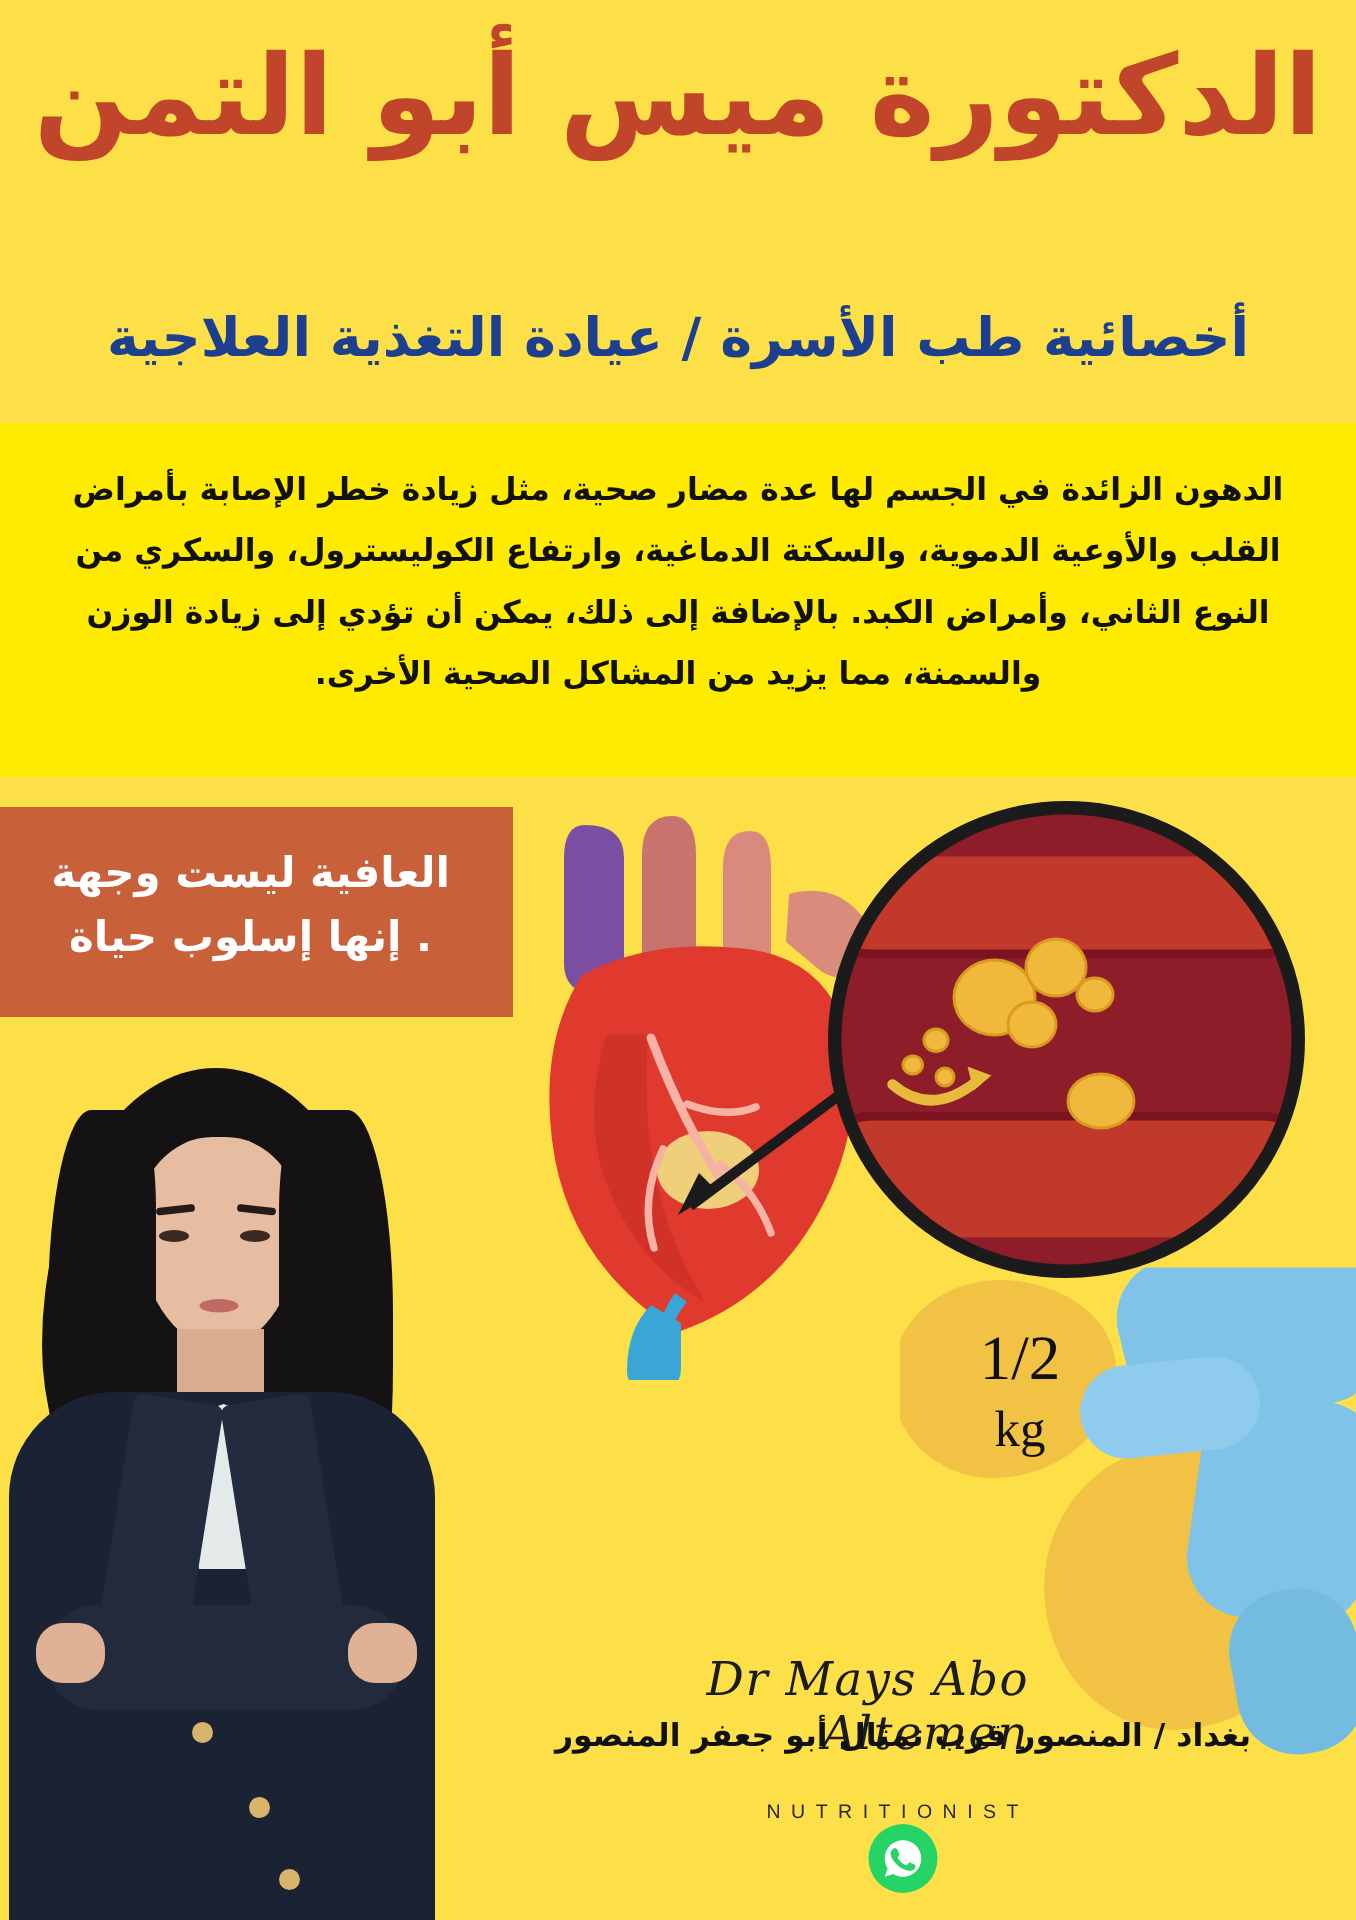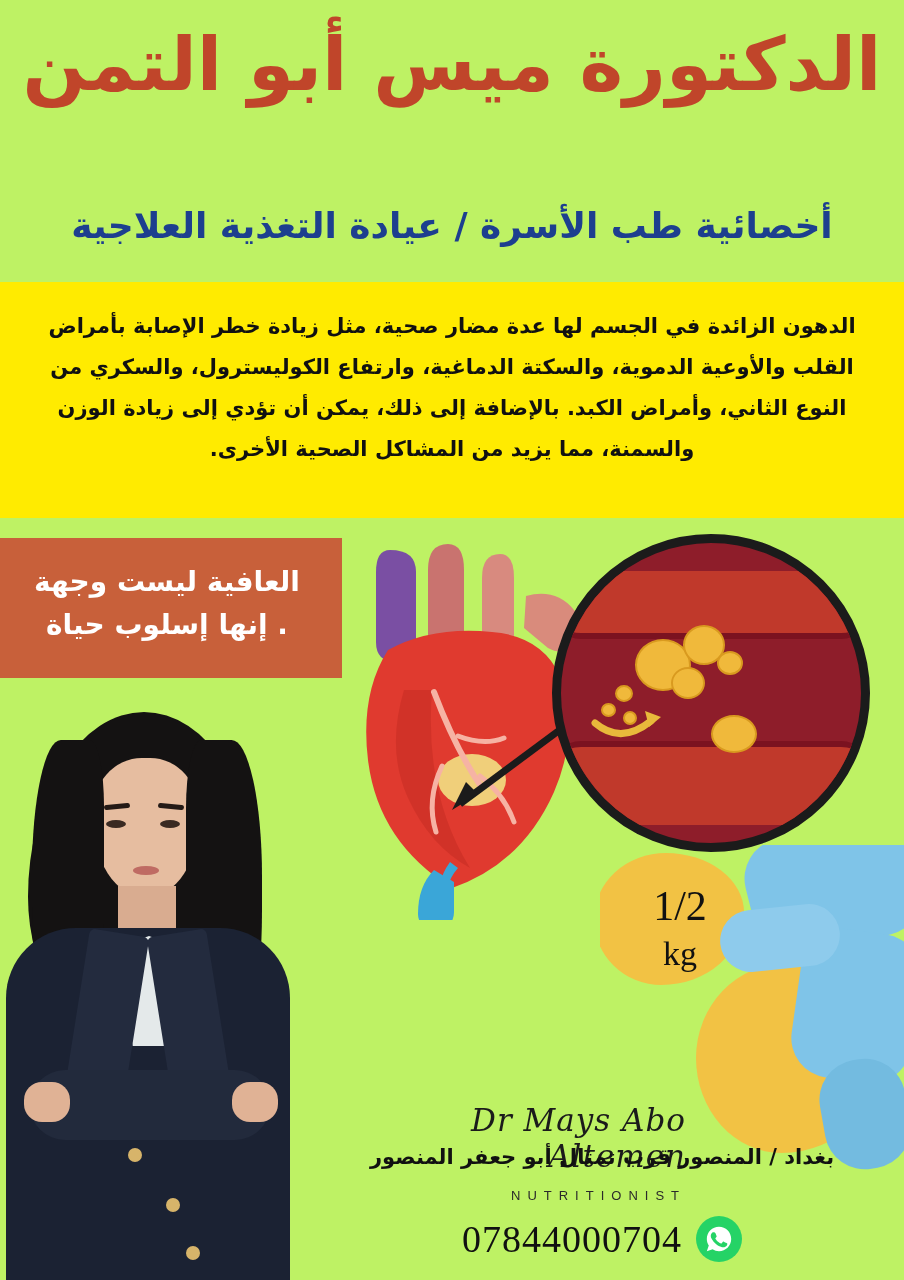--- a/index.html
+++ b/index.html
@@ -12,21 +12,21 @@
     background: #ffffff;
     font-family: "DejaVu Sans", "Liberation Sans", sans-serif;
     overflow: hidden;
     position: relative;
   }
 
   .poster {
     position: relative;
     width: 904px;
     height: 1280px;
-    background: #bef264;
+    background: #fde047;
     overflow: hidden;
   }
 
   
   .brand-title {
     position: absolute;
     top: 22px;
     left: 0;
     width: 904px;
     text-align: center;
@@ -333,21 +333,21 @@
     direction: ltr;
   }
   .signature .sig-name {
     font-family: "DejaVu Serif", serif;
     font-style: italic;
     font-size: 31px;
     color: #1b1b1b;
     letter-spacing: 1px;
   }
   .signature .sig-role {
-    margin-top: 14px;
+    margin-top: 26px;
     font-size: 13px;
     letter-spacing: 7px;
     color: #2a2a2a;
     font-family: "Liberation Sans", sans-serif;
   }
 
   
   .footer-address {
     position: absolute;
     left: 300px;
@@ -488,21 +488,20 @@
   </div>
 
   <div class="signature">
     <div class="sig-name">Dr Mays Abo Altemen</div>
     <div class="sig-role">NUTRITIONIST</div>
   </div>
 
   <div class="footer-address">بغداد / المنصور قرب تمثال أبو جعفر المنصور</div>
 
   <div class="footer-phone-row">
-    <div class="footer-phone">07844000704</div>
     <div class="whatsapp-icon">
       <svg width="30" height="30" viewBox="0 0 32 32" xmlns="http://www.w3.org/2000/svg">
         <path d="M16 3C8.8 3 3 8.8 3 16c0 2.6.8 5 2.1 7L3 29l6.2-2C11.1 28.3 13.5 29 16 29c7.2 0 13-5.8 13-13S23.2 3 16 3z" fill="#ffffff"></path>
         <path d="M11.6 9.4c-.3-.7-.6-.7-.9-.7h-.8c-.3 0-.8.1-1.2.6-.4.5-1.5 1.5-1.5 3.5s1.6 4 1.8 4.3c.2.3 3 4.8 7.4 6.5 3.7 1.4 4.4 1.2 5.2 1.1.8-.1 2.5-1 2.9-2s.4-1.8.3-2c-.1-.2-.4-.3-.8-.5-.4-.2-2.5-1.2-2.9-1.4-.4-.1-.7-.2-.9.2-.3.4-1 1.4-1.3 1.6-.2.3-.5.3-.9.1-.4-.2-1.8-.7-3.4-2.1-1.3-1.1-2.1-2.5-2.4-2.9-.2-.4 0-.6.2-.8.2-.2.4-.5.6-.7.2-.2.3-.4.4-.7.1-.3.1-.5 0-.7-.1-.2-.9-2.3-1.3-3.1z" fill="#25d366"></path>
       </svg>
     </div>
   </div>
 
 </div>
 

